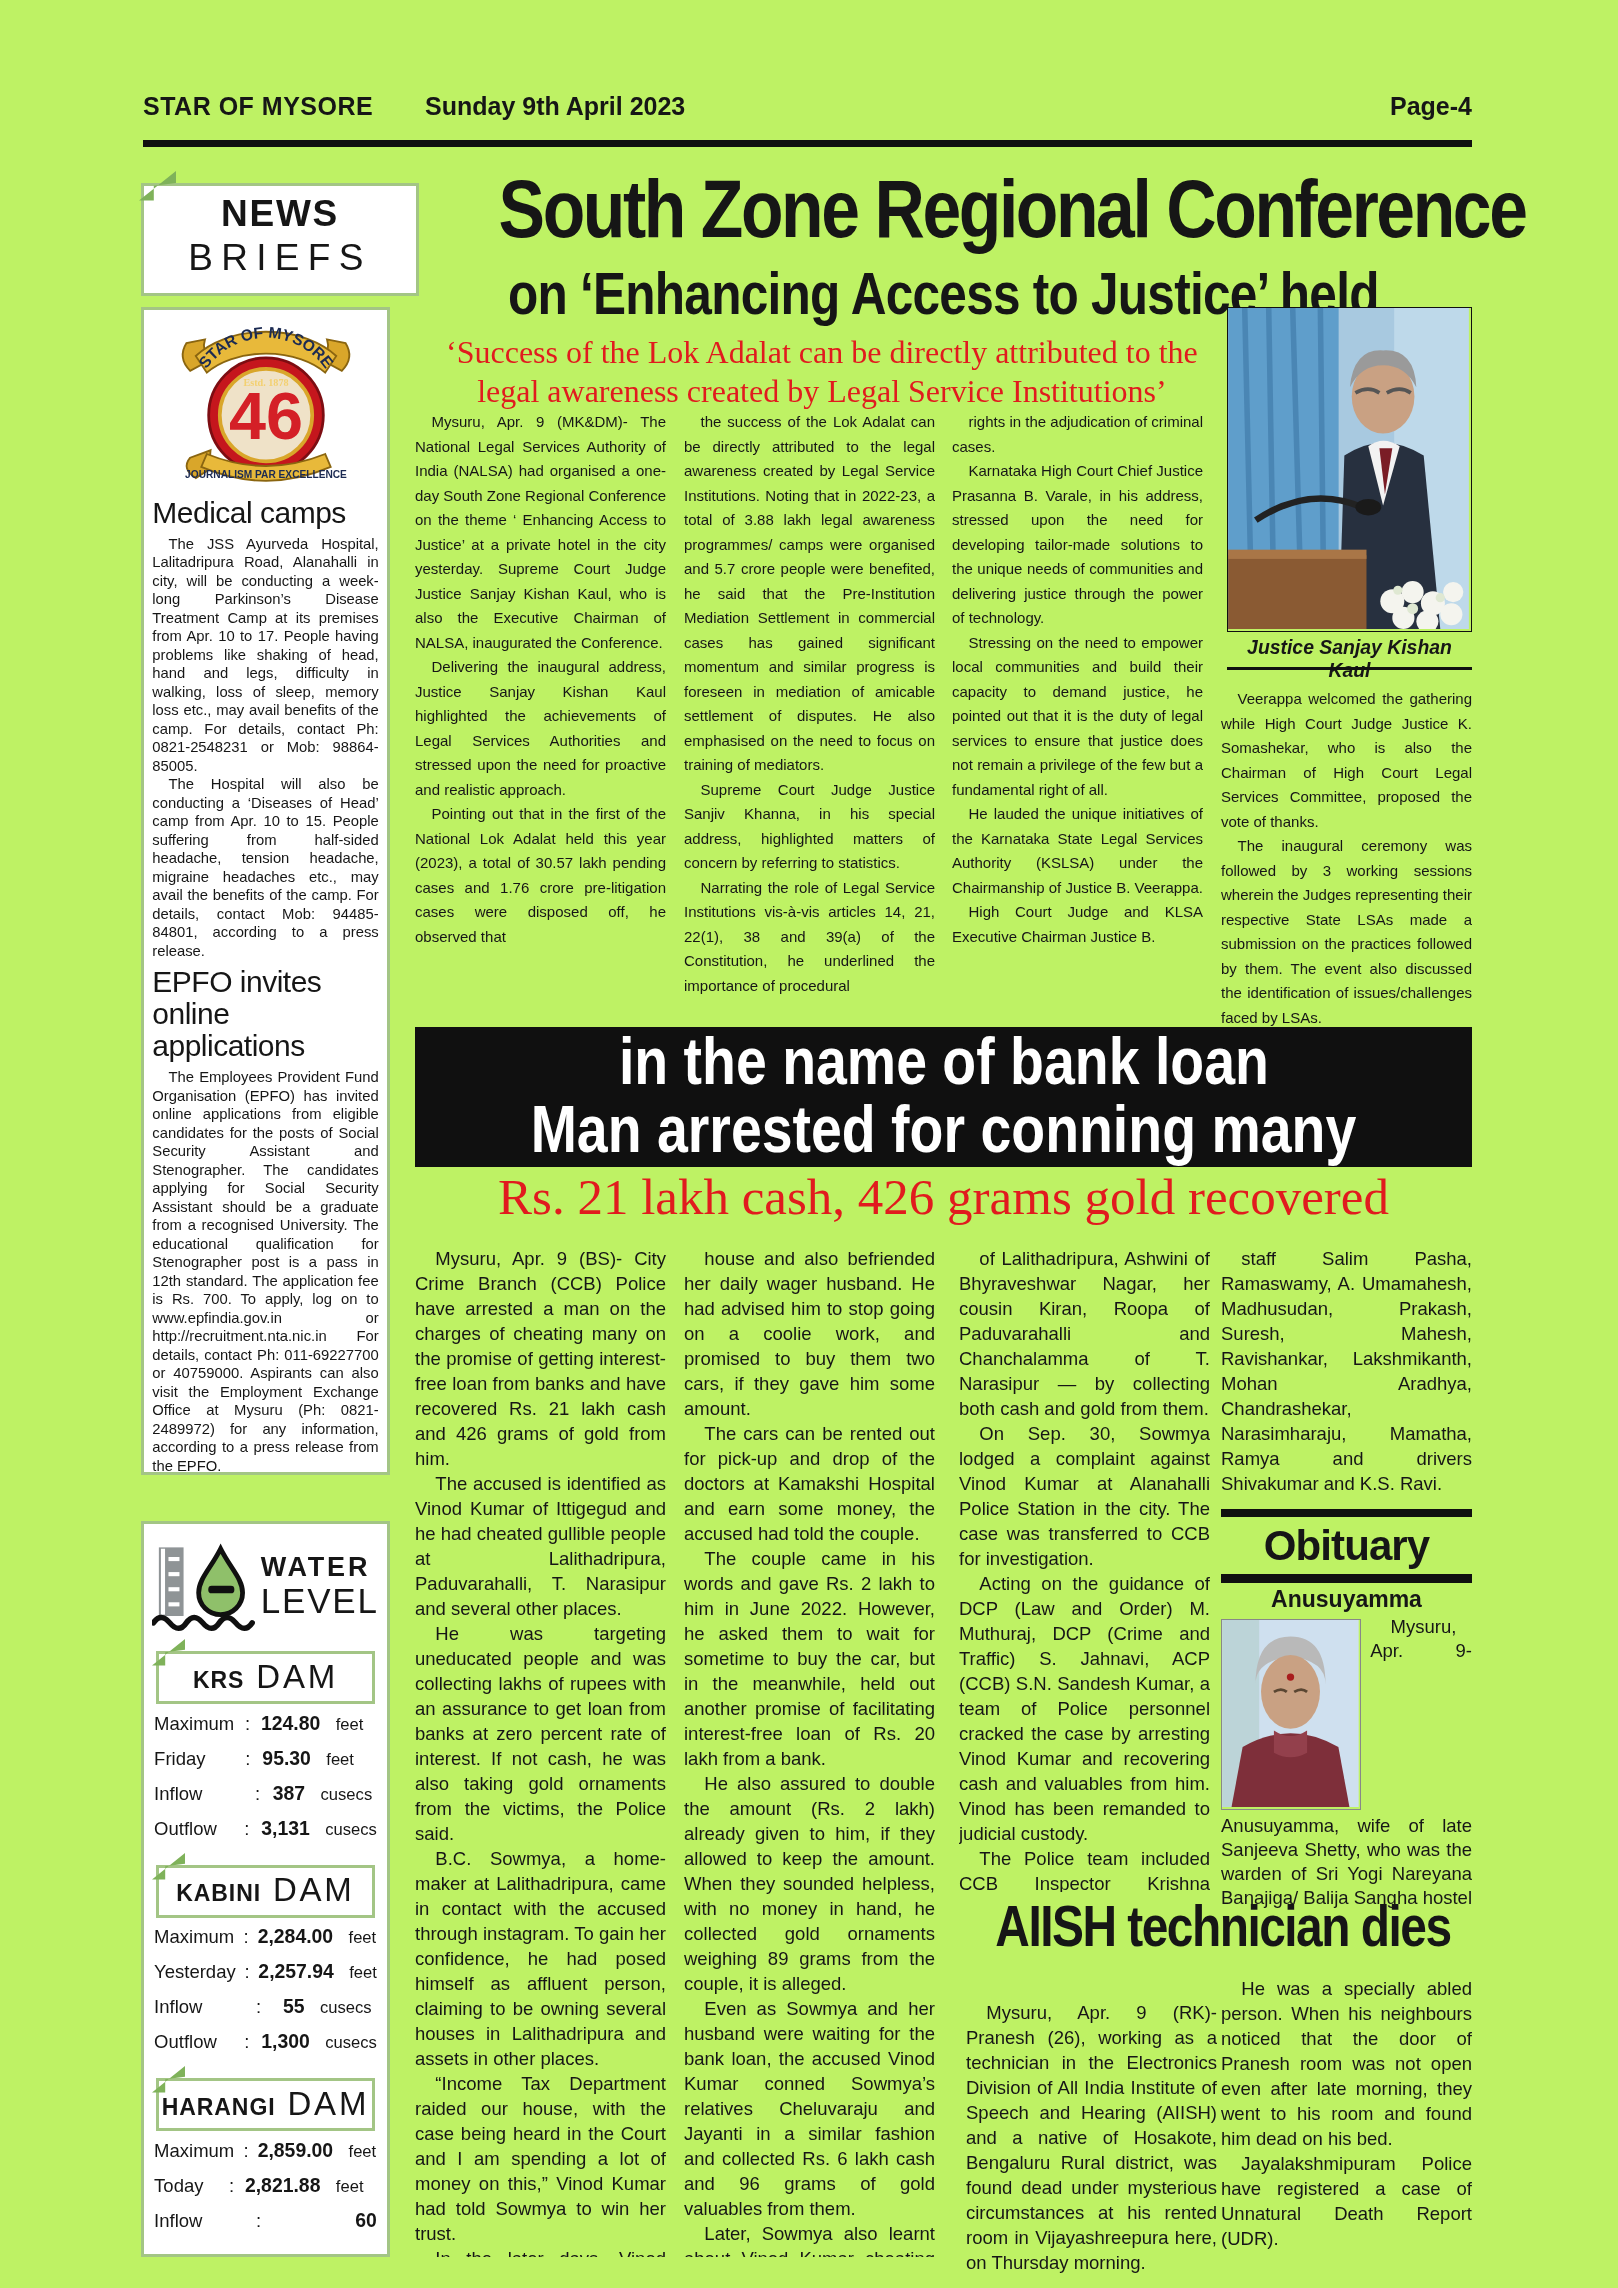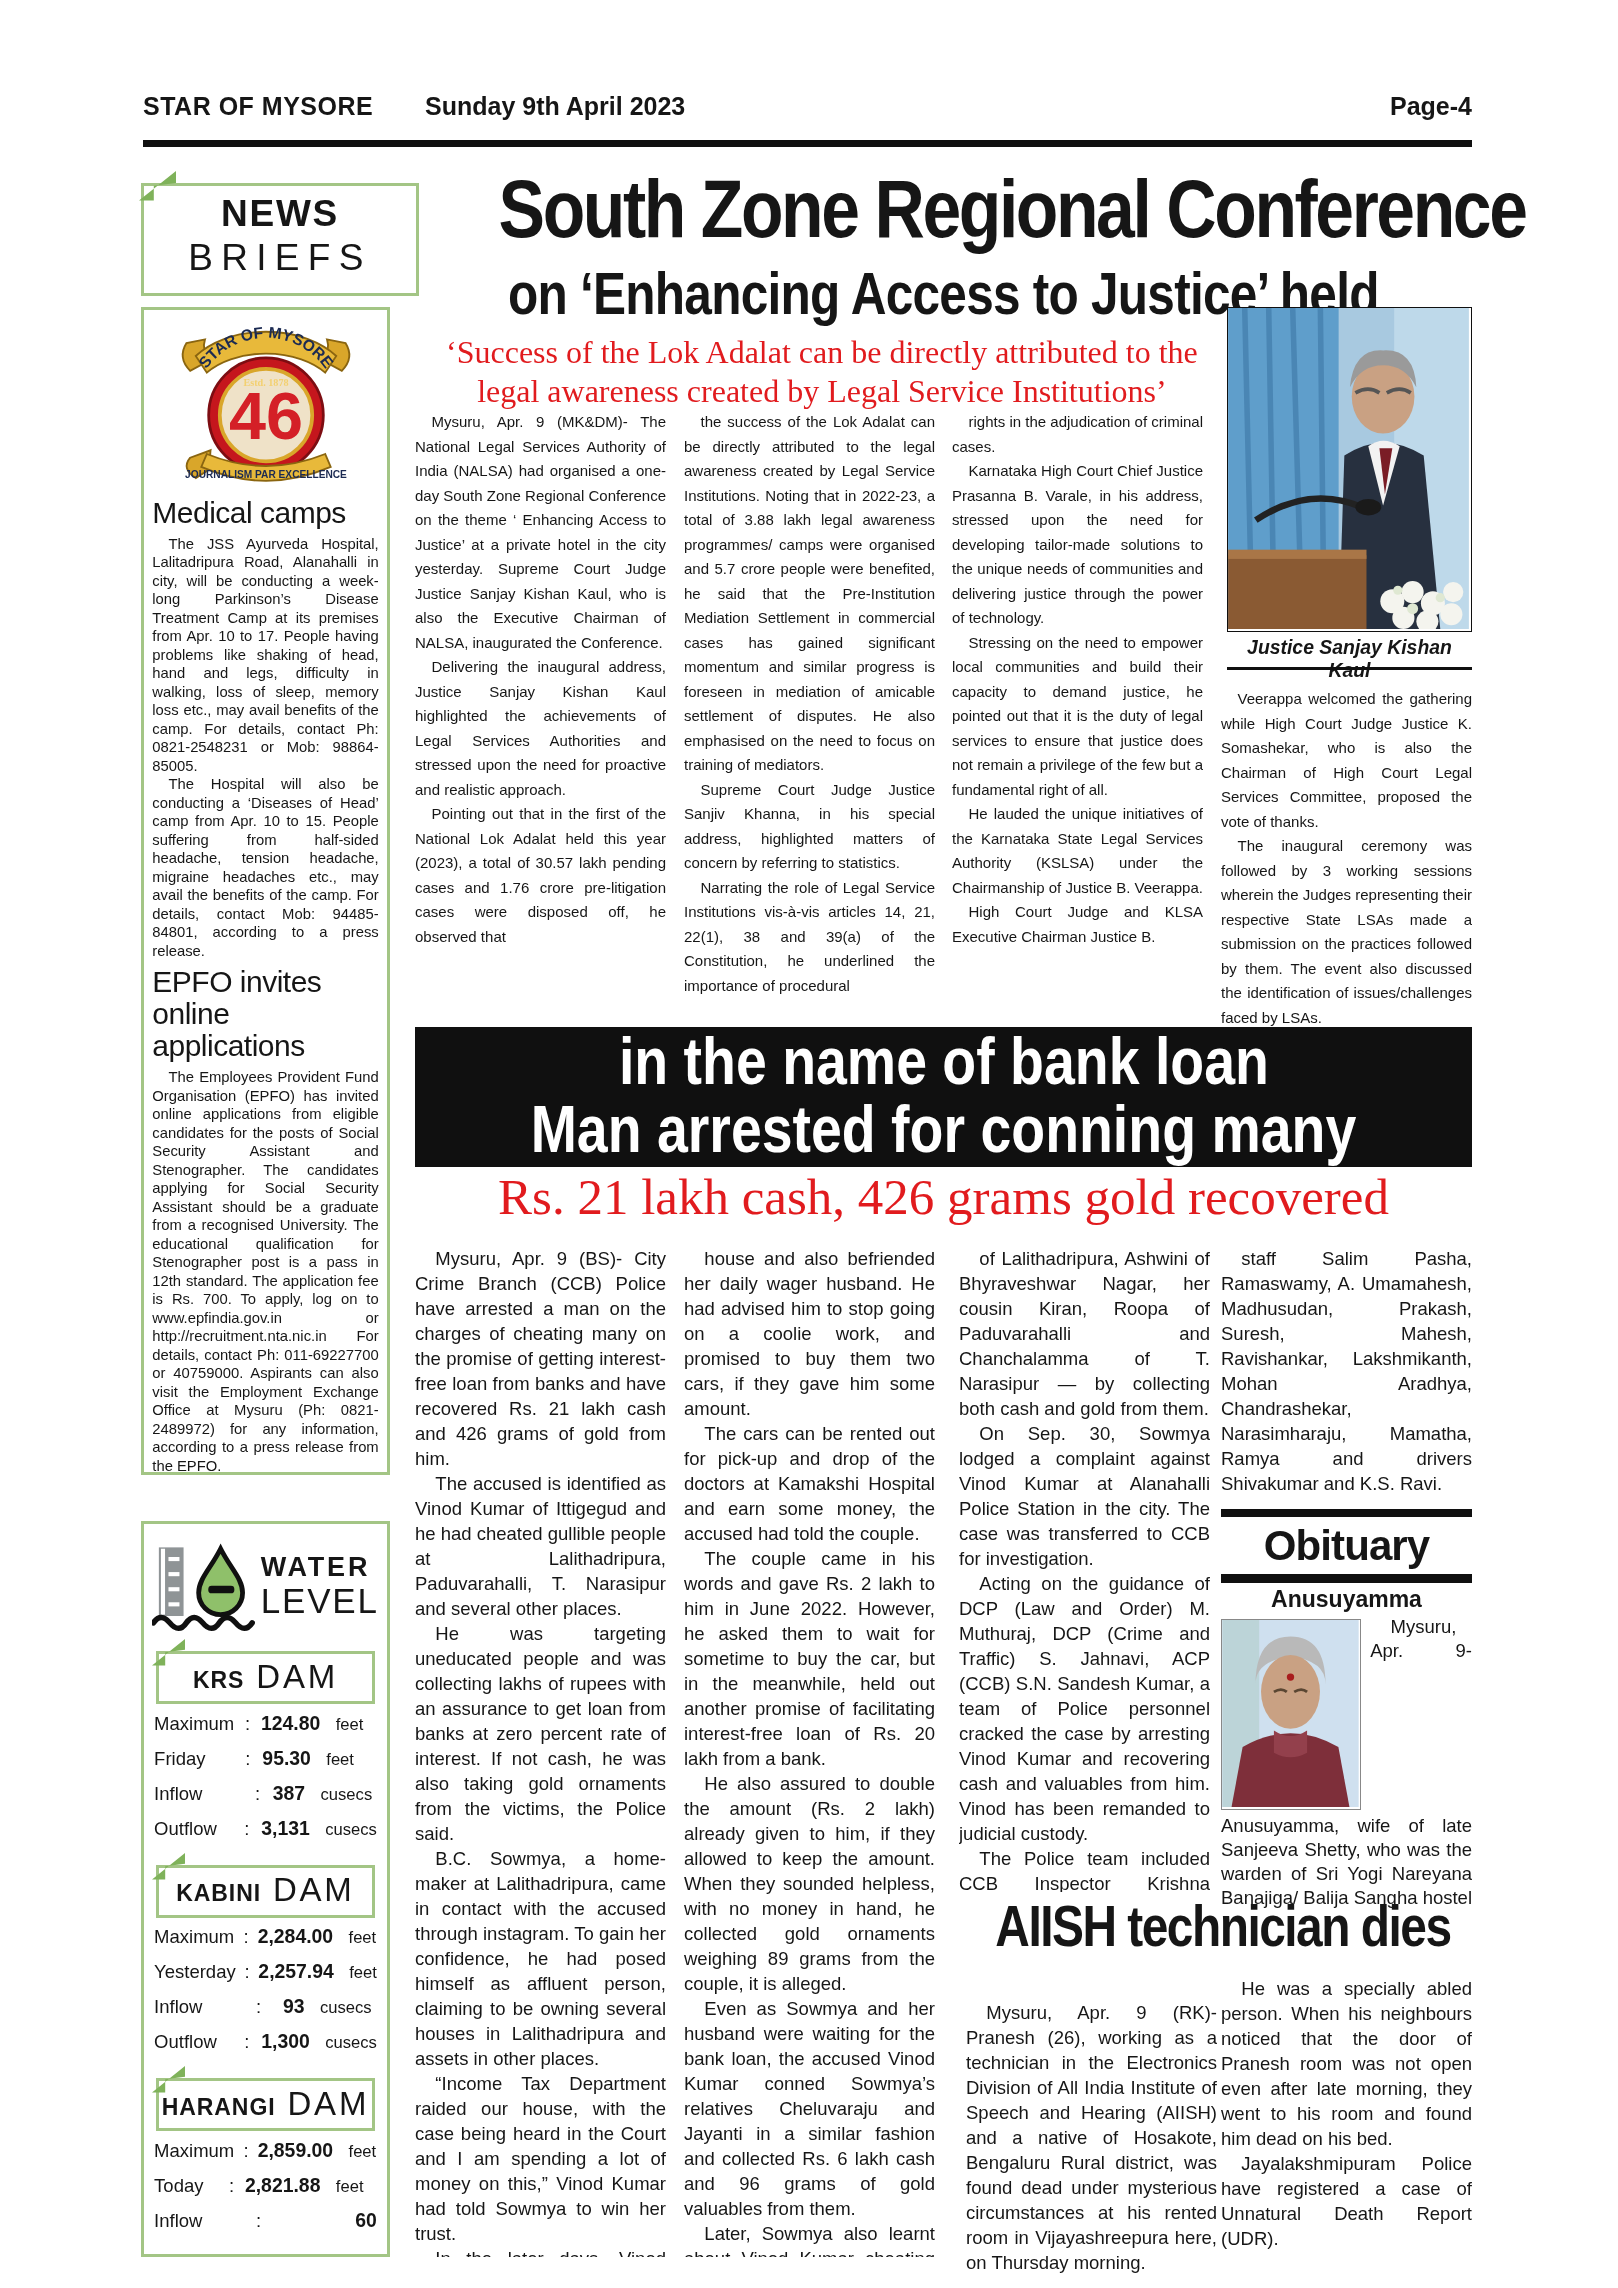--- a/index.html
+++ b/index.html
@@ -1,16 +1,16 @@
 <!DOCTYPE html>
 <html style="font-size:14.8px"><head>
 <meta charset="utf-8">
 <style>
   html,body{margin:0;padding:0;background:#e8e8e8;}
-  .page{position:relative;width:1619px;height:2289px;background:#ffffff;font-family:"Liberation Sans",sans-serif;color:#161616;overflow:hidden;}
+  .page{position:relative;width:1619px;height:2289px;background:#bef264;font-family:"Liberation Sans",sans-serif;color:#161616;overflow:hidden;}
   
   .hdr-masthead{position:absolute;left:143px;top:92px;font-size:25px;font-weight:bold;letter-spacing:0.5px;}
   .hdr-date{position:absolute;left:425px;top:92px;font-size:25px;font-weight:bold;}
   .hdr-page{position:absolute;right:147px;top:92px;font-size:25px;font-weight:bold;}
   .hdr-rule{position:absolute;left:143px;top:140px;width:1329px;height:6.5px;background:#101010;}
   
   .sidebar{position:absolute;left:141px;top:172px;width:249px;}
   .green-box{border:3.7px solid #a3c585;background:#fff;position:relative;box-sizing:border-box;}
   .nb-box{position:absolute;left:0;top:11px;width:278px;height:113px;text-align:center;}
   .corner-arrow{position:absolute;left:-7.4px;top:-14.8px;width:41px;height:37px;}
@@ -196,21 +196,21 @@
           </div>
             <div class="dam-row">
             <span class="dam-label">Yesterday</span>
             <span class="dam-colon"></span>
             <span class="dam-value">2,257.94</span>
             <span class="dam-unit">feet</span>
           </div>
             <div class="dam-row">
             <span class="dam-label">Inflow</span>
             <span class="dam-colon"></span>
-            <span class="dam-value">93</span>
+            <span class="dam-value">55</span>
             <span class="dam-unit">cusecs</span>
           </div>
             <div class="dam-row">
             <span class="dam-label">Outflow</span>
             <span class="dam-colon"></span>
             <span class="dam-value">1,300</span>
             <span class="dam-unit">cusecs</span>
           </div>
           </div>
       </div>

